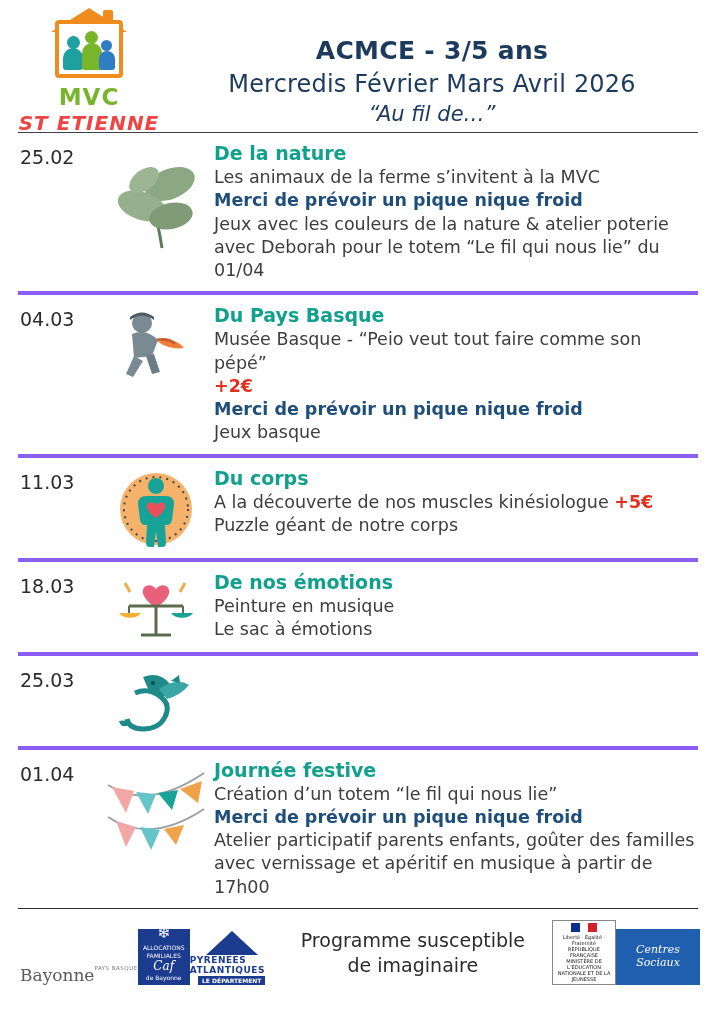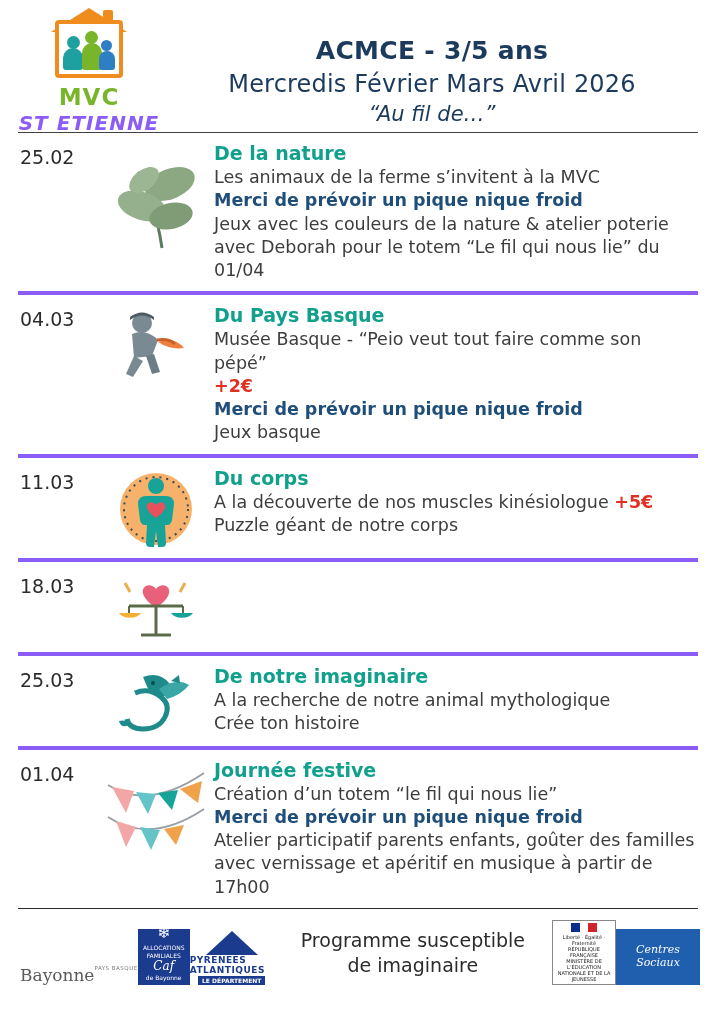--- a/index.html
+++ b/index.html
@@ -88,21 +88,21 @@
     color: #79b52b;
     letter-spacing: 1px;
     margin-top: 2px;
     text-align: center;
   }
   .logo-text2 {
     font-family: "DejaVu Sans", sans-serif;
     font-weight: bold;
     font-style: italic;
     font-size: 20px;
-    color: #8b5cf6;
+    color: #ef4444;
     letter-spacing: 1px;
     margin-top: 1px;
   }
   .title-block {
     flex: 1;
     text-align: center;
     padding-top: 22px;
   }
   .title-line1 {
     font-size: 25px;
@@ -380,38 +380,38 @@
           <path d="M43 33 v28" stroke="#5b6a4a" stroke-width="3"></path>
           <path d="M16 33 h54" stroke="#5b6a4a" stroke-width="3"></path>
           <path d="M28 62 h30" stroke="#5b6a4a" stroke-width="3"></path>
           <path d="M6 40 a12 8 0 0 0 22 0 z" fill="#f2b134"></path>
           <path d="M58 40 a12 8 0 0 0 22 0 z" fill="#17a398"></path>
           <path d="M16 33 v7" stroke="#5b6a4a" stroke-width="2"></path>
           <path d="M70 33 v7" stroke="#5b6a4a" stroke-width="2"></path>
           <path d="M12 10 l5 9 M72 10 l-5 9" stroke="#e8b04b" stroke-width="3"></path>
         </svg>
       </div>
+      <div class="content">
+        <div class="cat">De nos émotions</div>
+        <div class="line">Peinture en musique</div>
+        <div class="line">Le sac à émotions</div>
+      </div>
     </div>
 
     <div class="row">
       <div class="date">25.03</div>
       <div class="icon-cell">
         <svg width="86" height="70" viewBox="0 0 86 70">
           <path d="M30 10 q16 -6 26 6 q6 8 -2 12 q-10 4 -18 -4 z" fill="#1f8a8a"></path>
           <path d="M22 26 q14 -6 26 4 q10 8 4 20 q-6 12 -22 12 q-14 0 -16 -10" fill="none" stroke="#1f8a8a" stroke-width="5"></path>
           <path d="M46 22 q18 -12 30 -4 q-8 10 -22 14 z" fill="#3aa6a6"></path>
           <path d="M58 14 l8 -6 l1 8 z" fill="#1f8a8a"></path>
           <circle cx="40" cy="16" r="2" fill="#0c4b4b"></circle>
           <path d="M16 58 q-8 4 -10 -4 q8 -2 10 4 z" fill="#1f8a8a"></path>
         </svg>
-      </div>
-      <div class="content">
-        <div class="cat">De notre imaginaire</div>
-        <div class="line">A la recherche de notre animal mythologique</div>
-        <div class="line">Crée ton histoire</div>
       </div>
     </div>
 
     <div class="row">
       <div class="date">01.04</div>
       <div class="icon-cell">
         <svg width="108" height="100" viewBox="0 0 108 100">
           <path d="M6 24 q40 26 96 -12" stroke="#9aa0a6" stroke-width="2" fill="none"></path>
           <path d="M10 26 l22 4 l-8 22 z" fill="#f2a6a6"></path>
           <path d="M34 31 l20 2 l-8 20 z" fill="#64c4c8"></path>

